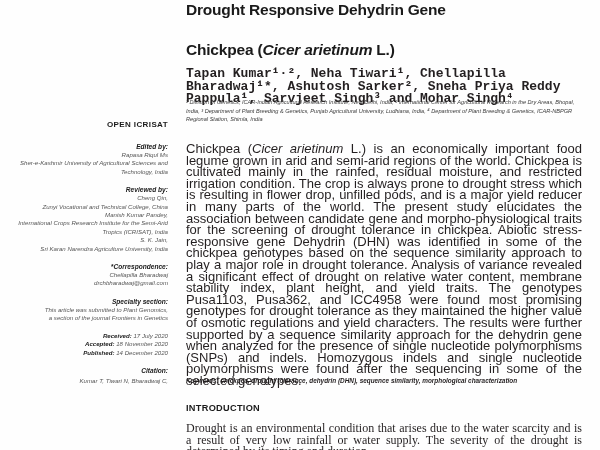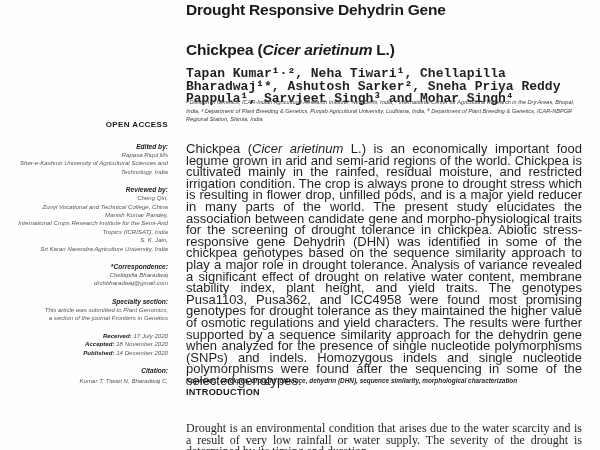--- a/index.html
+++ b/index.html
@@ -137,21 +137,21 @@
     font-size: 6.4px;
     line-height: 10px;
     font-weight: bold;
     font-style: italic;
     color: #231f20;
   }
 
   .section-heading {
     position: absolute;
     left: 186px;
-    top: 387px;
+    top: 403px;
     font-family: "Liberation Sans", sans-serif;
     font-size: 9.2px;
     font-weight: bold;
     letter-spacing: 0.3px;
     color: #1a1a1a;
   }
 
   .intro-body {
     position: absolute;
     left: 186px;
@@ -175,21 +175,21 @@
       <br>
       <span>Chickpea (</span><span class="ital">Cicer arietinum</span><span> L.)</span>
     </h1>
   </div>
 
   <div class="authors">Tapan Kumar¹·², Neha Tiwari¹, Chellapilla Bharadwaj¹*, Ashutosh Sarker², Sneha Priya Reddy Pappula¹, Sarvjeet Singh³ and Mohar Singh⁴</div>
 
   <div class="affiliations">¹ Division of Genetics, ICAR-Indian Agricultural Research Institute, New Delhi, India, ² International Center for Agricultural Research in the Dry Areas, Bhopal, India, ³ Department of Plant Breeding &amp; Genetics, Punjab Agricultural University, Ludhiana, India, ⁴ Department of Plant Breeding &amp; Genetics, ICAR-NBPGR Regional Station, Shimla, India</div>
 
   <div class="leftcol">
-    <div class="open-access">OPEN ACCESS</div>
+    <div class="open-access">OPEN ICRISAT</div>
 
     <div class="lc-block">
       <div class="lc-heading">Edited by:</div>
       <div class="lc-text" style="white-space: pre-line;">Rapasa Riqul Ms
 Sher-e-Kashmir University of Agricultural Sciences and Technology, India</div>
     </div>
 
     <div class="lc-block">
       <div class="lc-heading">Reviewed by:</div>
       <div class="lc-text" style="white-space: pre-line;">Cheng Qin,

